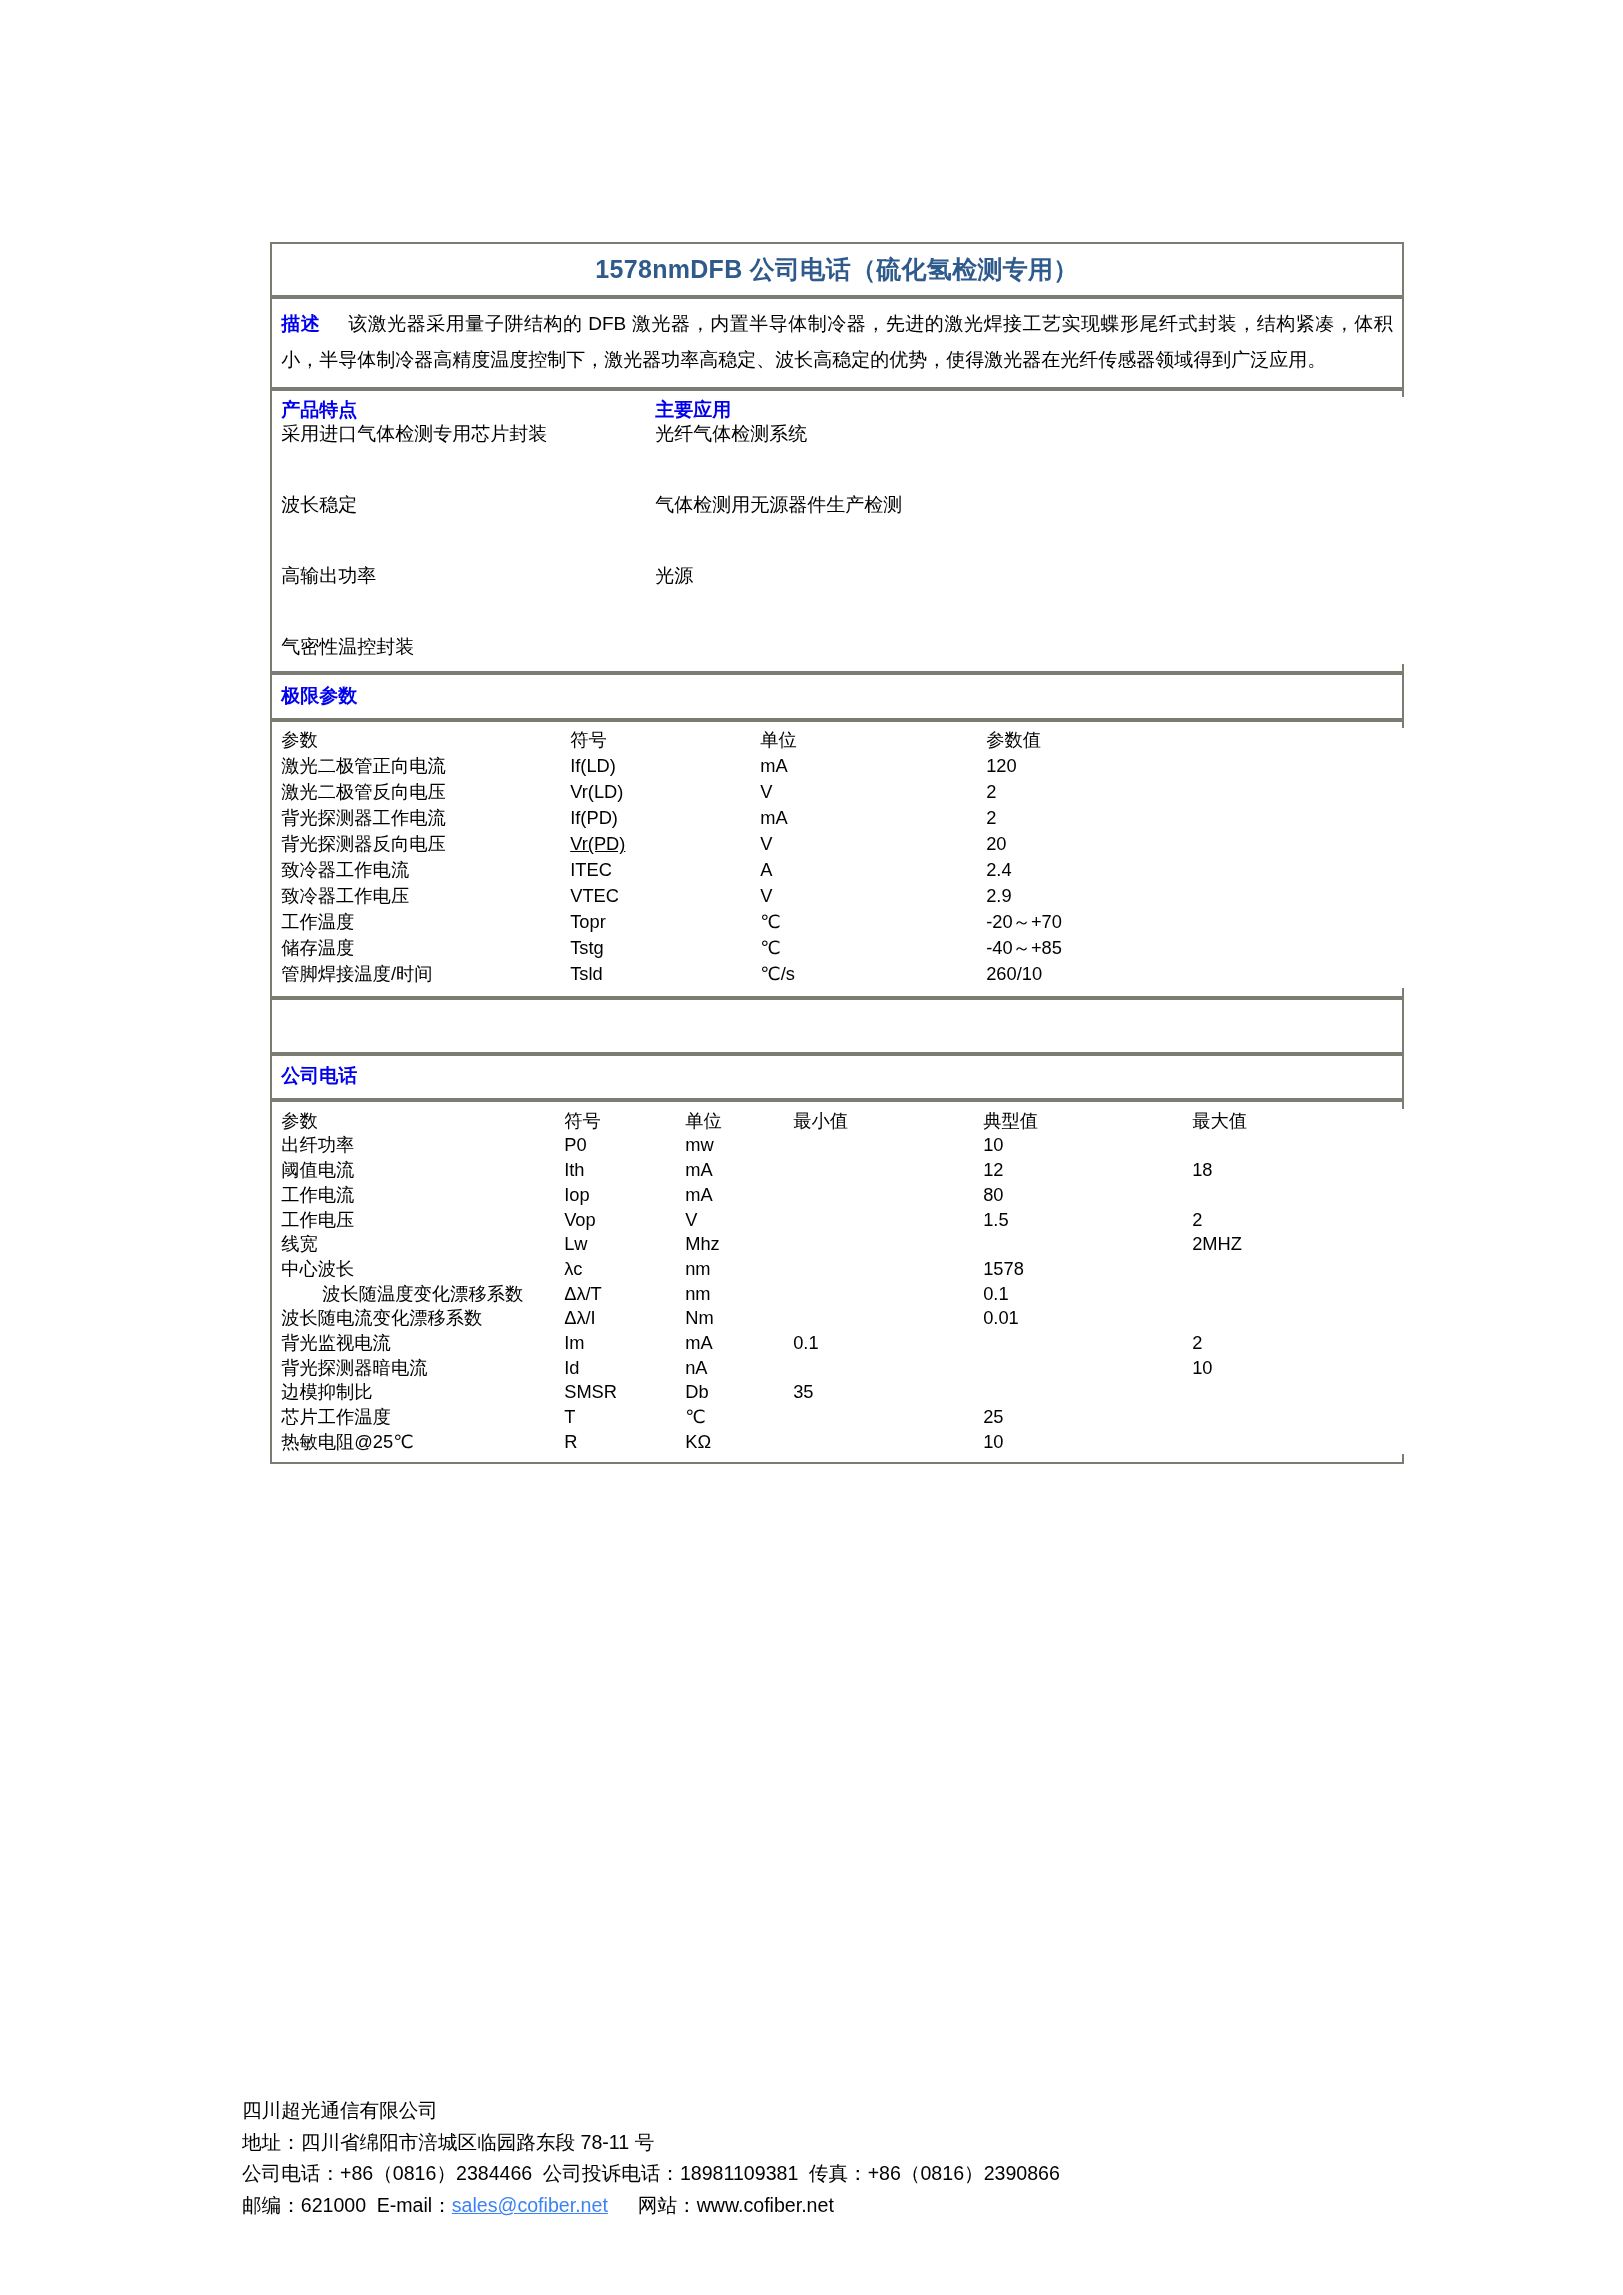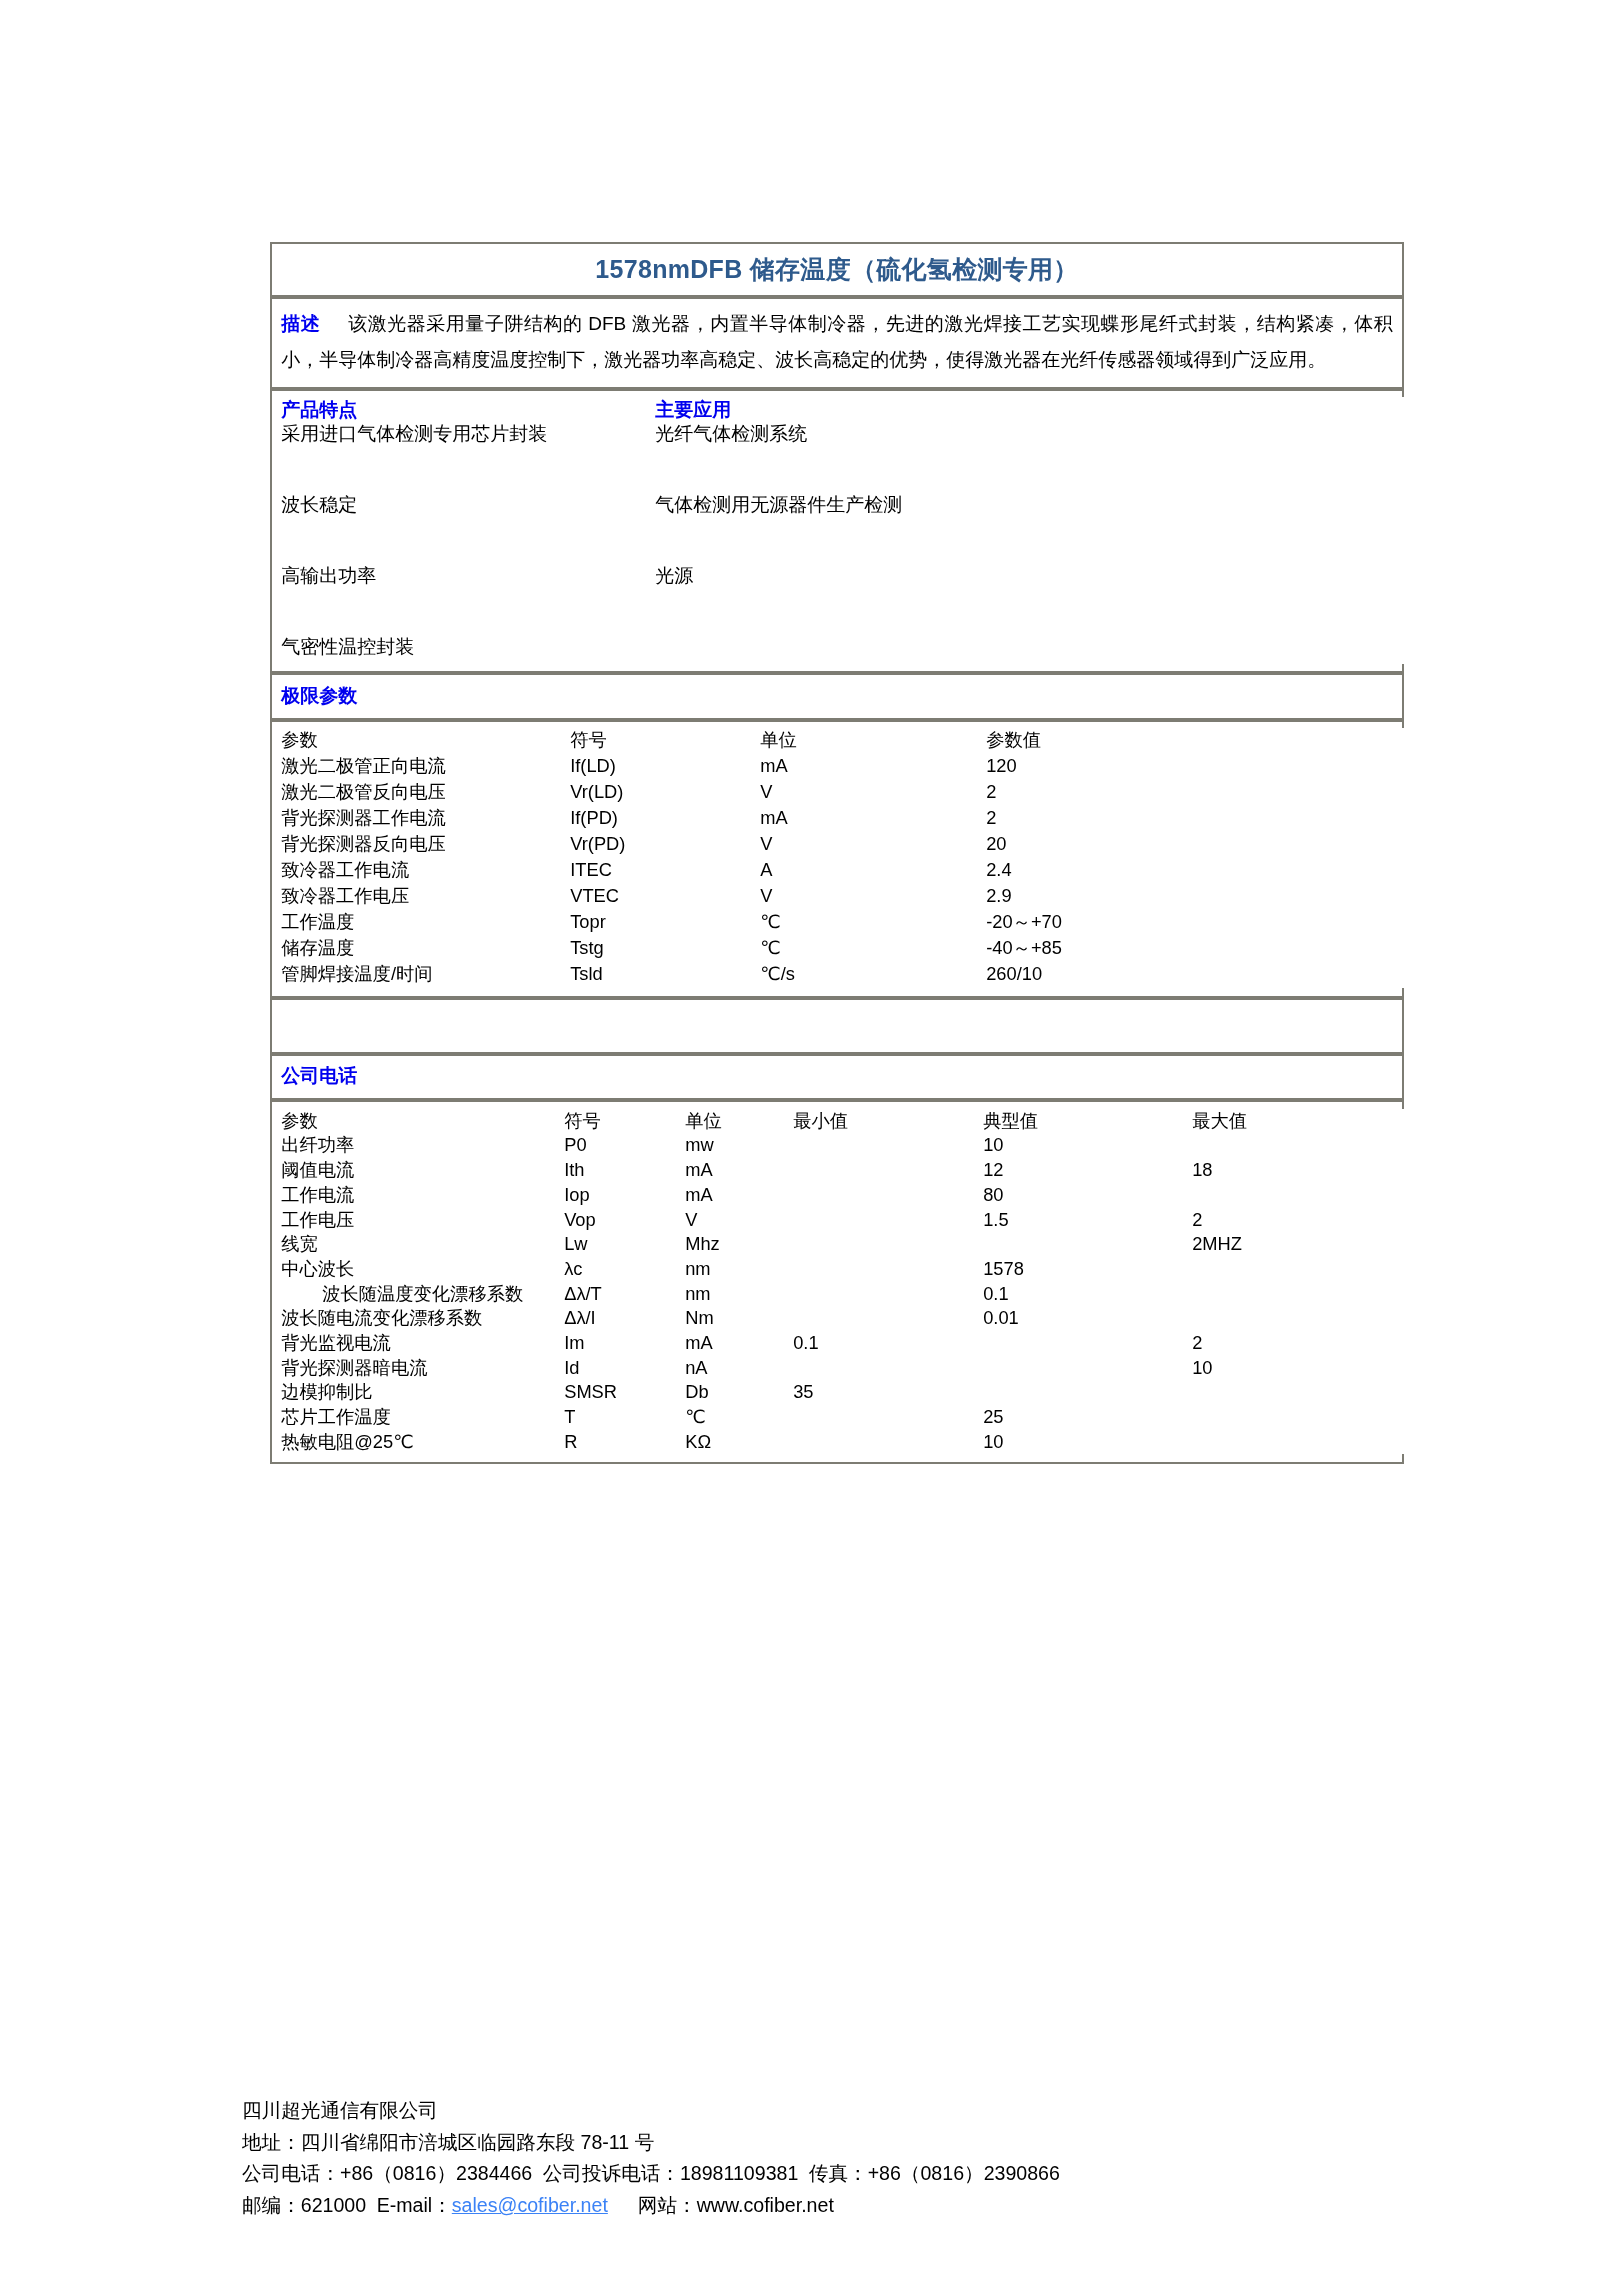--- a/index.html
+++ b/index.html
@@ -149,21 +149,21 @@
 <div class="page">
 
   <table class="doc-table">
     <colgroup>
         <col style="width:1134px">
       </colgroup>
     <tbody>
 
       <tr>
         <td class="title-cell">
-          <span class="doc-title">1578nmDFB 储存温度（硫化氢检测专用）</span>
+          <span class="doc-title">1578nmDFB 公司电话（硫化氢检测专用）</span>
         </td>
       </tr>
 
       <tr>
         <td class="desc-cell">
           <div class="desc-body"><span class="desc-label">描述</span><span class="desc-gap"></span><span>该激光器采用量子阱结构的 DFB 激光器，内置半导体制冷器，先进的激光焊接工艺实现蝶形尾纤式封装，结构紧凑，体积小，半导体制冷器高精度温度控制下，激光器功率高稳定、波长高稳定的优势，使得激光器在光纤传感器领域得到广泛应用。</span></div>
         </td>
       </tr>
 
       <tr>
@@ -236,21 +236,21 @@
                   <td style="height: 26px;">2</td>
                 </tr>
                 <tr>
                   <td style="height: 26px;">背光探测器工作电流</td>
                   <td style="height: 26px;">If(PD)</td>
                   <td style="height: 26px;">mA</td>
                   <td style="height: 26px;">2</td>
                 </tr>
                 <tr>
                   <td style="height: 26px;">背光探测器反向电压</td>
-                  <td style="height: 26px;">Vr(PD)</td>
+                  <td style="height: 26px; text-decoration: underline;">Vr(PD)</td>
                   <td style="height: 26px;">V</td>
                   <td style="height: 26px;">20</td>
                 </tr>
                 <tr>
                   <td style="height: 26px;">致冷器工作电流</td>
                   <td style="height: 26px;">ITEC</td>
                   <td style="height: 26px;">A</td>
                   <td style="height: 26px;">2.4</td>
                 </tr>
                 <tr>

